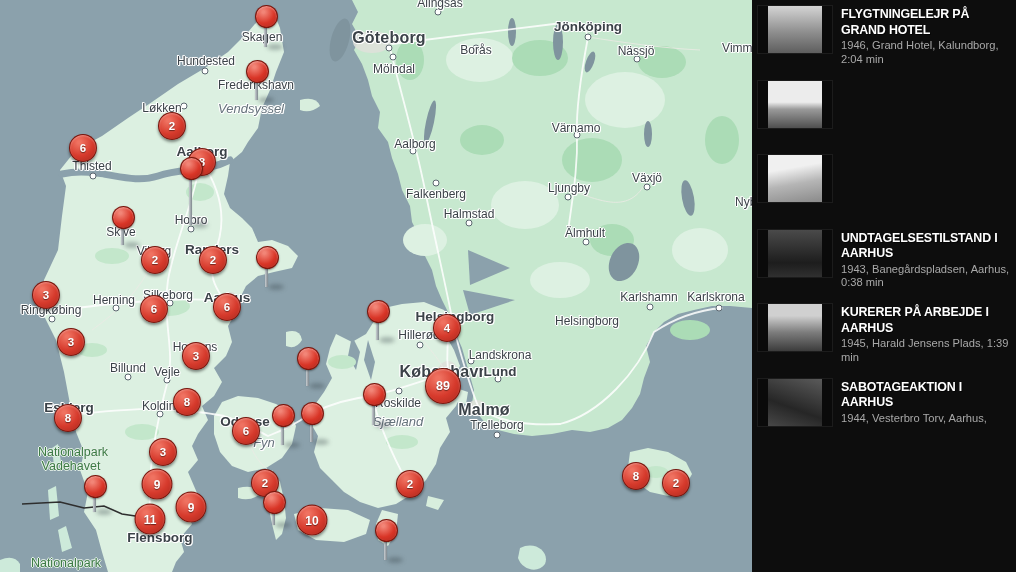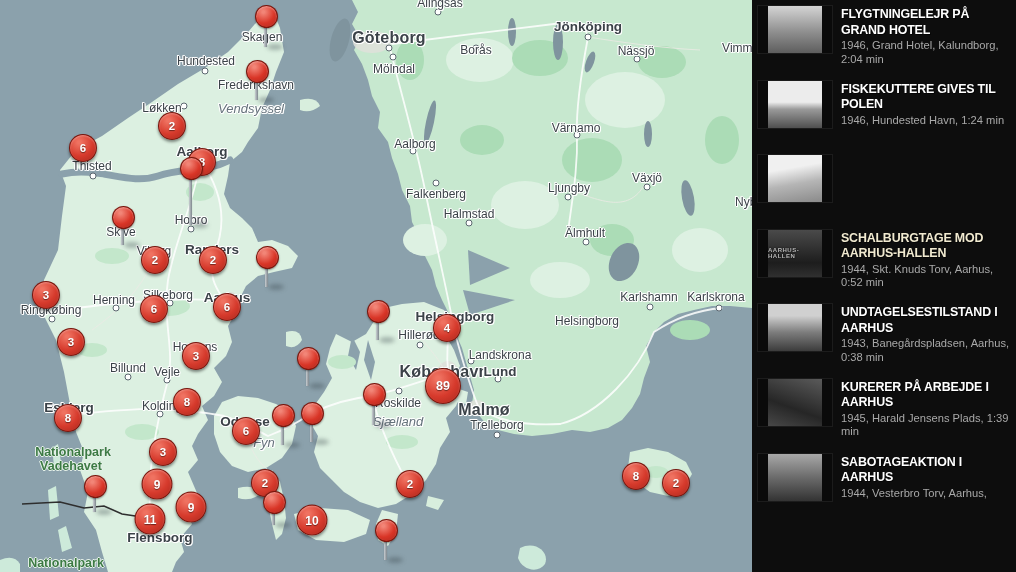--- a/index.html
+++ b/index.html
@@ -8,21 +8,21 @@
   
   .map{width:752px;height:572px;position:relative;overflow:hidden;background:#8ba1ac;flex:0 0 752px;}
   .map svg{position:absolute;left:0;top:0;}
   .maplabel{position:absolute;transform:translate(-50%,-50%);white-space:nowrap;color:#3b4248;
     text-shadow:1px 0 0 #fff,-1px 0 0 #fff,0 1px 0 #fff,0 -1px 0 #fff,1px 1px 0 #fff,-1px -1px 0 #fff,0 0 2px #fff;
     pointer-events:none;z-index:3;}
   .s1{font-size:16px;font-weight:700;letter-spacing:.2px;}
   .s2{font-size:13.5px;font-weight:700;}
   .s3{font-size:12px;font-weight:400;}
   .region{font-style:italic;color:#66737c;font-weight:400;font-size:13px;margin-left:33px;}
-  .park{color:#3c7a44;font-size:12.5px;font-weight:700;
+  .park{color:#3c7a44;font-size:12.5px;font-weight:400;
     text-shadow:1px 0 0 #e6f2e9,-1px 0 0 #e6f2e9,0 1px 0 #e6f2e9,0 -1px 0 #e6f2e9;}
   .citydot{position:absolute;width:5px;height:5px;border-radius:50%;background:#fff;
     border:1.5px solid #5c6770;transform:translate(-50%,-50%);z-index:2;}
   
   .cluster{position:absolute;transform:translate(-50%,-50%);border-radius:50%;
     background:radial-gradient(circle at 35% 28%,#ef7261 6%,#d63a2c 55%,#a8271c 100%);
     border:1px solid rgba(115,20,12,.95);
     box-shadow:0 2px 3px rgba(0,0,0,.45), inset 0 1px 2px rgba(255,255,255,.35);
     color:#fff;display:flex;align-items:center;justify-content:center;
     font-weight:700;z-index:6;cursor:pointer;}
@@ -439,45 +439,30 @@
       <div class="imeta">1946, Grand Hotel, Kalundborg, 2:04 min</div>
     </div>
   </div>
 
   <div class="item">
     <div class="thumb">
       <div class="photo">
         <span class="thumbtext"></span>
       </div>
     </div>
-    <div class="itext">
-      <div class="ititle">FISKEKUTTERE GIVES TIL POLEN</div>
-      <div class="imeta">1946, Hundested Havn, 1:24 min</div>
-    </div>
-  </div>
-
-  <div class="item">
-    <div class="thumb">
-      <div class="photo">
-        <span class="thumbtext"></span>
-      </div>
-    </div>
-  </div>
-
-  <div class="item">
-    <div class="thumb">
-      <div class="photo">
-        <span class="thumbtext">AARHUS-HALLEN</span>
-      </div>
-    </div>
-    <div class="itext">
-      <div class="ititle hl">SCHALBURGTAGE MOD AARHUS-HALLEN</div>
-      <div class="imeta">1944, Skt. Knuds Torv, Aarhus, 0:52 min</div>
-    </div>
-  </div>
+  </div>
+
+  <div class="item">
+    <div class="thumb">
+      <div class="photo">
+        <span class="thumbtext"></span>
+      </div>
+    </div>
+  </div>
+
 
   <div class="item">
     <div class="thumb">
       <div class="photo">
         <span class="thumbtext"></span>
       </div>
     </div>
     <div class="itext">
       <div class="ititle">UNDTAGELSESTILSTAND I AARHUS</div>
       <div class="imeta">1943, Banegårdspladsen, Aarhus, 0:38 min</div>

